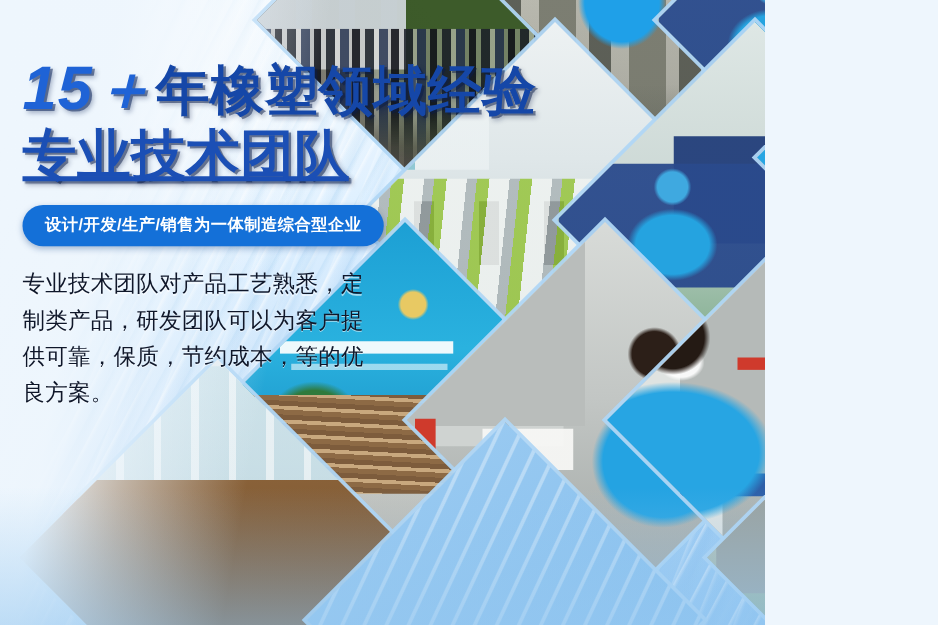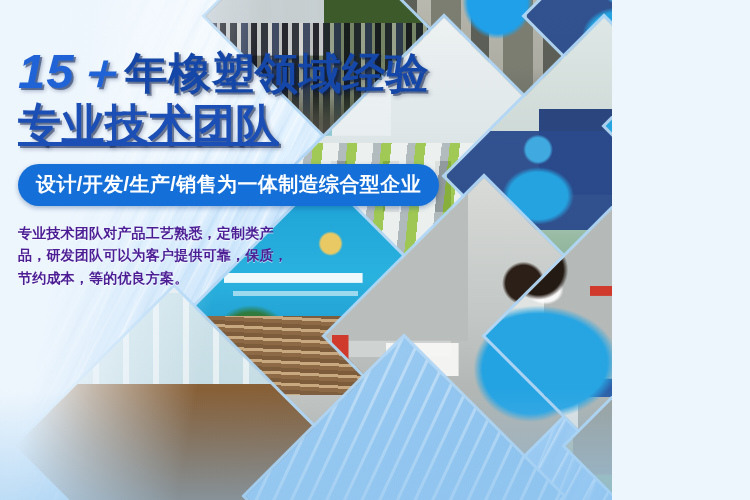--- a/index.html
+++ b/index.html
@@ -382,34 +382,34 @@
     text-shadow:
       2px 2px 0 rgba(10,28,72,.5),
       3px 3px 4px rgba(10,28,72,.3);
   }
 
   .pill{
     display:inline-block;
     margin-top:16px;
     background:#1470d8;
     color:#ffffff;
-    font-size:20px;
+    font-size:13px;
     font-weight:bold;
     letter-spacing:.4px;
     padding:7px 18px 8px;
     border-radius:999px;
     box-shadow:0 2px 5px rgba(14,60,130,.35);
   }
 
   .body{
     margin-top:16px;
     width:278px;
-    color:#4c1d95;
-    font-size:14px;
-    font-weight:bold;
+    color:#0f172a;
+    font-size:18px;
+    font-weight:normal;
     line-height:1.62;
     letter-spacing:.2px;
     text-shadow:0 1px 0 rgba(255,255,255,.6);
   }
 </style>
 </head>
 <body>
 
 <div class="banner">
 

